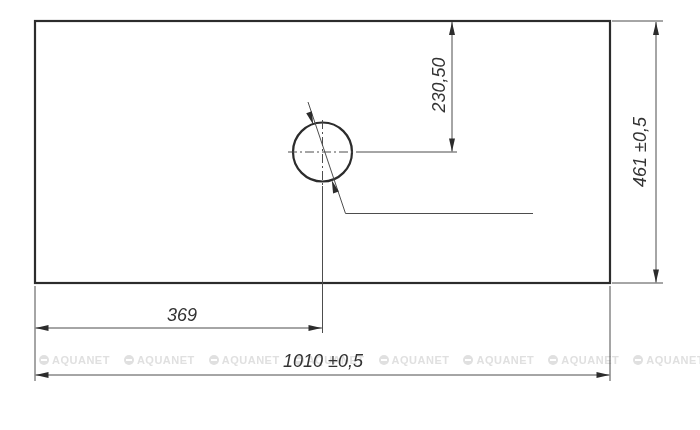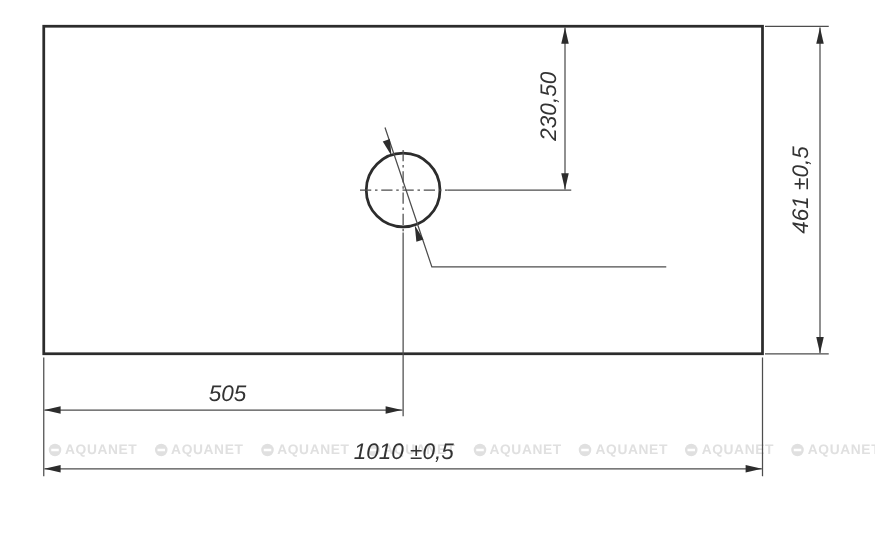--- a/index.html
+++ b/index.html
@@ -127,18 +127,18 @@
 
     <path d="M308,102 L345.5,213.5 H533" class="stroke-thin"></path>
     <path class="arrow" d="M0,0 L-13,3 L-13,-3 Z" transform="translate(313.2,124.5) rotate(71.4)"></path>
     <path class="arrow" d="M0,0 L-13,3 L-13,-3 Z" transform="translate(331.8,180.2) rotate(251.4)"></path>
   </svg>
 
   <div class="dim-text rot90" style="left:439px;top:85px;">230,50</div>
 
   <div class="dim-text rot90" style="left:640px;top:152px;">461 ±0,5</div>
 
-  <div class="dim-text centered" style="left:182px;top:315px;">505</div>
+  <div class="dim-text centered" style="left:182px;top:315px;">369</div>
 
   <div class="dim-text centered" style="left:323px;top:361px;">1010 ±0,5</div>
 
 
 </div>
 
 </body></html>

